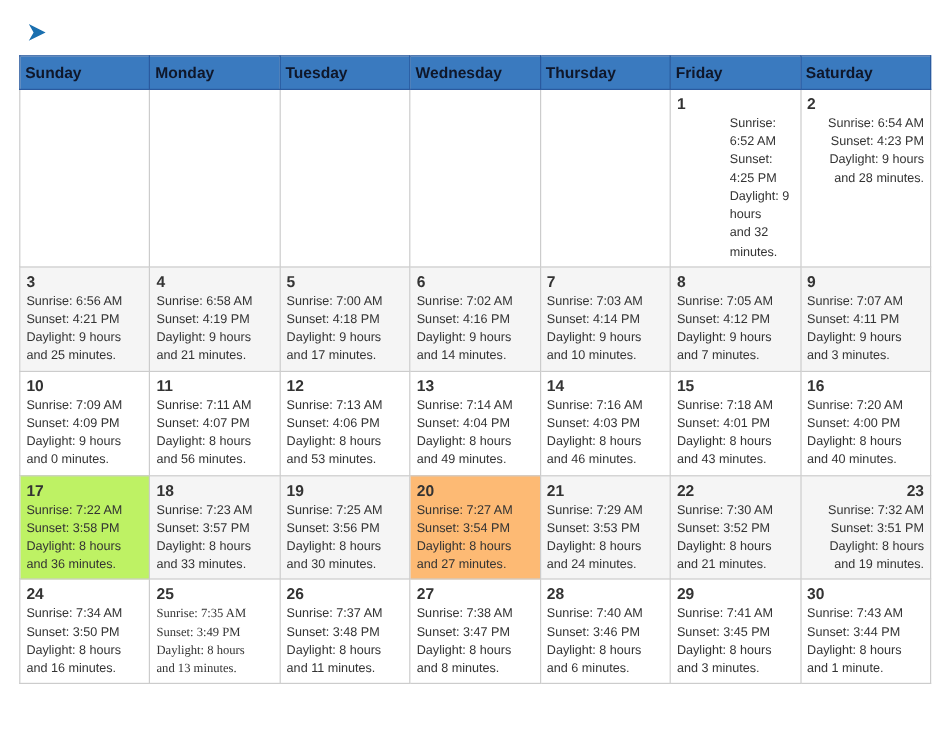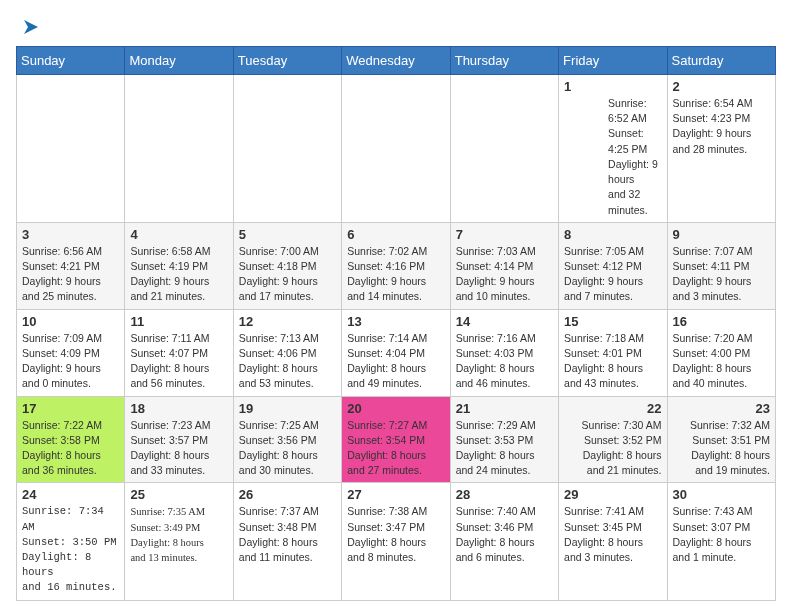--- a/index.html
+++ b/index.html
@@ -35,23 +35,23 @@
       font-size: 16px;
       color: #444;
     }
     .calendar {
       width: 100%;
       border-collapse: collapse;
       table-layout: fixed;
     }
     .calendar th {
       background: #3a7abf;
-      color: #ffffff;
+      color: #0f172a;
       font-size: 13px;
-      font-weight: normal;
+      font-weight: bold;
       padding: 6px 4px;
       text-align: left;
       border: 1px solid #2a5a9f;
     }
     .calendar td {
       vertical-align: top;
       border: 1px solid #ccc;
       padding: 4px 5px;
       height: 80px;
       background: #fff;
@@ -118,21 +118,21 @@
         <td class="empty-cell"></td>
         <td>
           <span class="day-number">1</span>
           <div class="day-detail" style="white-space: pre-line; margin-left: 44px;">Sunrise: 6:52 AM
 Sunset: 4:25 PM
 Daylight: 9 hours
 and 32 minutes.</div>
         </td>
         <td>
           <span class="day-number">2</span>
-          <div class="day-detail" style="white-space: pre-line;">Sunrise: 6:54 AM
+          <div class="day-detail" style="white-space: pre-line; text-align: right;">Sunrise: 6:54 AM
 Sunset: 4:23 PM
 Daylight: 9 hours
 and 28 minutes.</div>
         </td>
       </tr>
       <tr>
         <td style="background: rgb(245, 245, 245);">
           <span class="day-number">3</span>
           <div class="day-detail" style="white-space: pre-line;">Sunrise: 6:56 AM
 Sunset: 4:21 PM
@@ -248,53 +248,53 @@
 Daylight: 8 hours
 and 33 minutes.</div>
         </td>
         <td style="background: rgb(245, 245, 245);">
           <span class="day-number">19</span>
           <div class="day-detail" style="white-space: pre-line;">Sunrise: 7:25 AM
 Sunset: 3:56 PM
 Daylight: 8 hours
 and 30 minutes.</div>
         </td>
-        <td style="background: #ec4899; margin-left: 28px;">
+        <td style="background: #fdba74; margin-left: 28px;">
           <span class="day-number">20</span>
           <div class="day-detail" style="white-space: pre-line;">Sunrise: 7:27 AM
 Sunset: 3:54 PM
 Daylight: 8 hours
 and 27 minutes.</div>
         </td>
         <td style="background: rgb(245, 245, 245);">
           <span class="day-number">21</span>
           <div class="day-detail" style="white-space: pre-line;">Sunrise: 7:29 AM
 Sunset: 3:53 PM
 Daylight: 8 hours
 and 24 minutes.</div>
         </td>
-        <td style="background: rgb(245, 245, 245); text-align: right;">
+        <td style="background: rgb(245, 245, 245);">
           <span class="day-number">22</span>
           <div class="day-detail" style="white-space: pre-line;">Sunrise: 7:30 AM
 Sunset: 3:52 PM
 Daylight: 8 hours
 and 21 minutes.</div>
         </td>
         <td style="background: rgb(245, 245, 245); text-align: right;">
           <span class="day-number">23</span>
           <div class="day-detail" style="white-space: pre-line;">Sunrise: 7:32 AM
 Sunset: 3:51 PM
 Daylight: 8 hours
 and 19 minutes.</div>
         </td>
       </tr>
       <tr>
         <td>
           <span class="day-number">24</span>
-          <div class="day-detail" style="white-space: pre-line; font-family: Liberation Mono, monospace;">Sunrise: 7:34 AM
+          <div class="day-detail" style="white-space: pre-line;">Sunrise: 7:34 AM
 Sunset: 3:50 PM
 Daylight: 8 hours
 and 16 minutes.</div>
         </td>
         <td>
           <span class="day-number">25</span>
           <div class="day-detail" style="white-space: pre-line; font-family: Liberation Serif, serif;">Sunrise: 7:35 AM
 Sunset: 3:49 PM
 Daylight: 8 hours
 and 13 minutes.</div>
@@ -323,19 +323,19 @@
         <td>
           <span class="day-number">29</span>
           <div class="day-detail" style="white-space: pre-line;">Sunrise: 7:41 AM
 Sunset: 3:45 PM
 Daylight: 8 hours
 and 3 minutes.</div>
         </td>
         <td>
           <span class="day-number">30</span>
           <div class="day-detail" style="white-space: pre-line;">Sunrise: 7:43 AM
-Sunset: 3:07 PM
+Sunset: 3:44 PM
 Daylight: 8 hours
 and 1 minute.</div>
         </td>
       </tr>
     </tbody>
 </table>
 
 </body></html>

